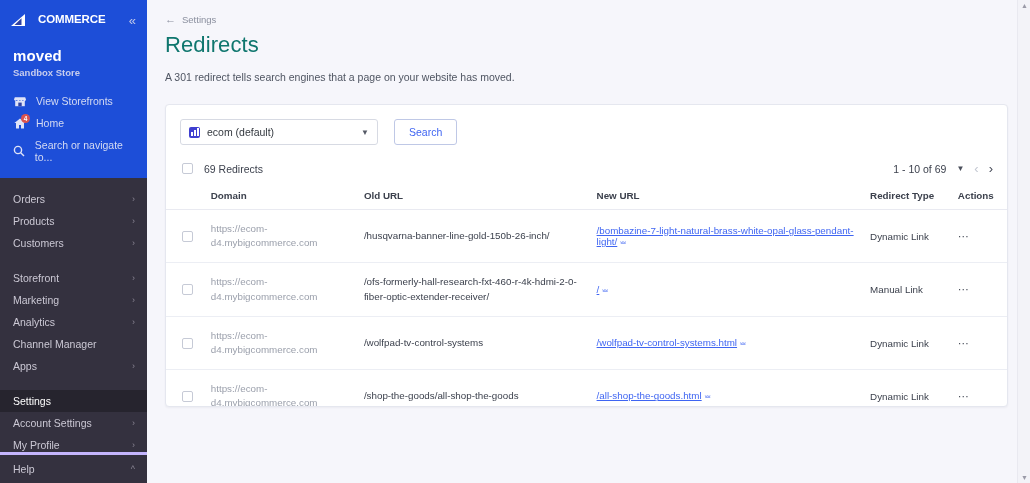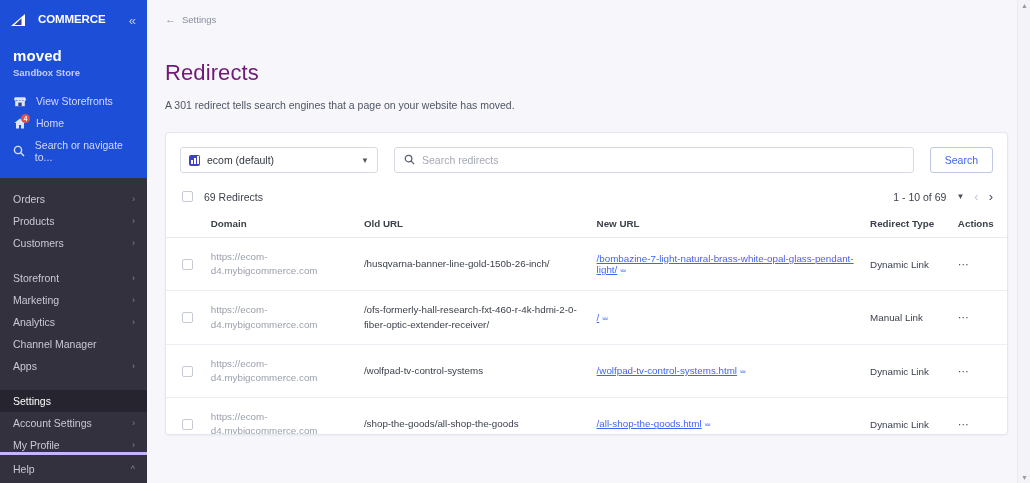--- a/index.html
+++ b/index.html
@@ -85,21 +85,21 @@
   }
   .main-inner { padding: 14px 22px 0 18px; }
 
   .breadcrumb {
     display:flex; align-items:center; gap:6px;
     color:#8a8f9e; font-size: 9.5px; cursor:pointer; margin-bottom: 7px;
   }
   .bc-arrow { font-size: 11px; line-height:1; }
 
   .title-row { display:flex; align-items:flex-start; justify-content: space-between; }
-  .page-title { font-size: 22px; color:#701a75; font-weight: 400; letter-spacing:0.1px;margin-top:28px; }
+  .page-title { font-size: 22px; color:#0f766e; font-weight: 400; letter-spacing:0.1px; }
 
   .actions { display:flex; align-items:center; gap:9px; padding-top: 4px; }
   .link-btn {
     color:#5b6272; font-size: 10.5px; cursor:pointer; padding: 3px 2px;
   }
   .btn {
     font-size: 10.5px; font-weight: 700; border-radius: 3px;
     padding: 6px 15px; cursor:pointer; line-height: 1;
   }
   .btn-secondary { background:#fff; color:#4a5568; border:1px solid #d3d6e0; }
@@ -349,29 +349,20 @@
 
         <div class="card-toolbar">
           <div class="select-box">
             <span class="select-left">
               <span class="mini-icon"></span>
               <span>ecom (default)</span>
             </span>
             <span class="caret">▼</span>
           </div>
 
-          <div class="search-wrap">
-            <span>
-              <svg width="11" height="11" viewBox="0 0 12 12">
-                  <circle cx="5" cy="5" r="3.6" fill="none" stroke="#5b6272" stroke-width="1.4"></circle>
-                  <line x1="7.7" y1="7.7" x2="11" y2="11" stroke="#5b6272" stroke-width="1.4"></line>
-                </svg>
-            </span>
-            <input class="search-input" type="text" placeholder="Search redirects" style="">
-          </div>
 
           <button class="btn-search">Search</button>
         </div>
 
         <div class="count-row">
           <div class="count-left">
             <span class="chk"></span>
             <span class="count-text">69 Redirects</span>
           </div>
           <div class="pager">

